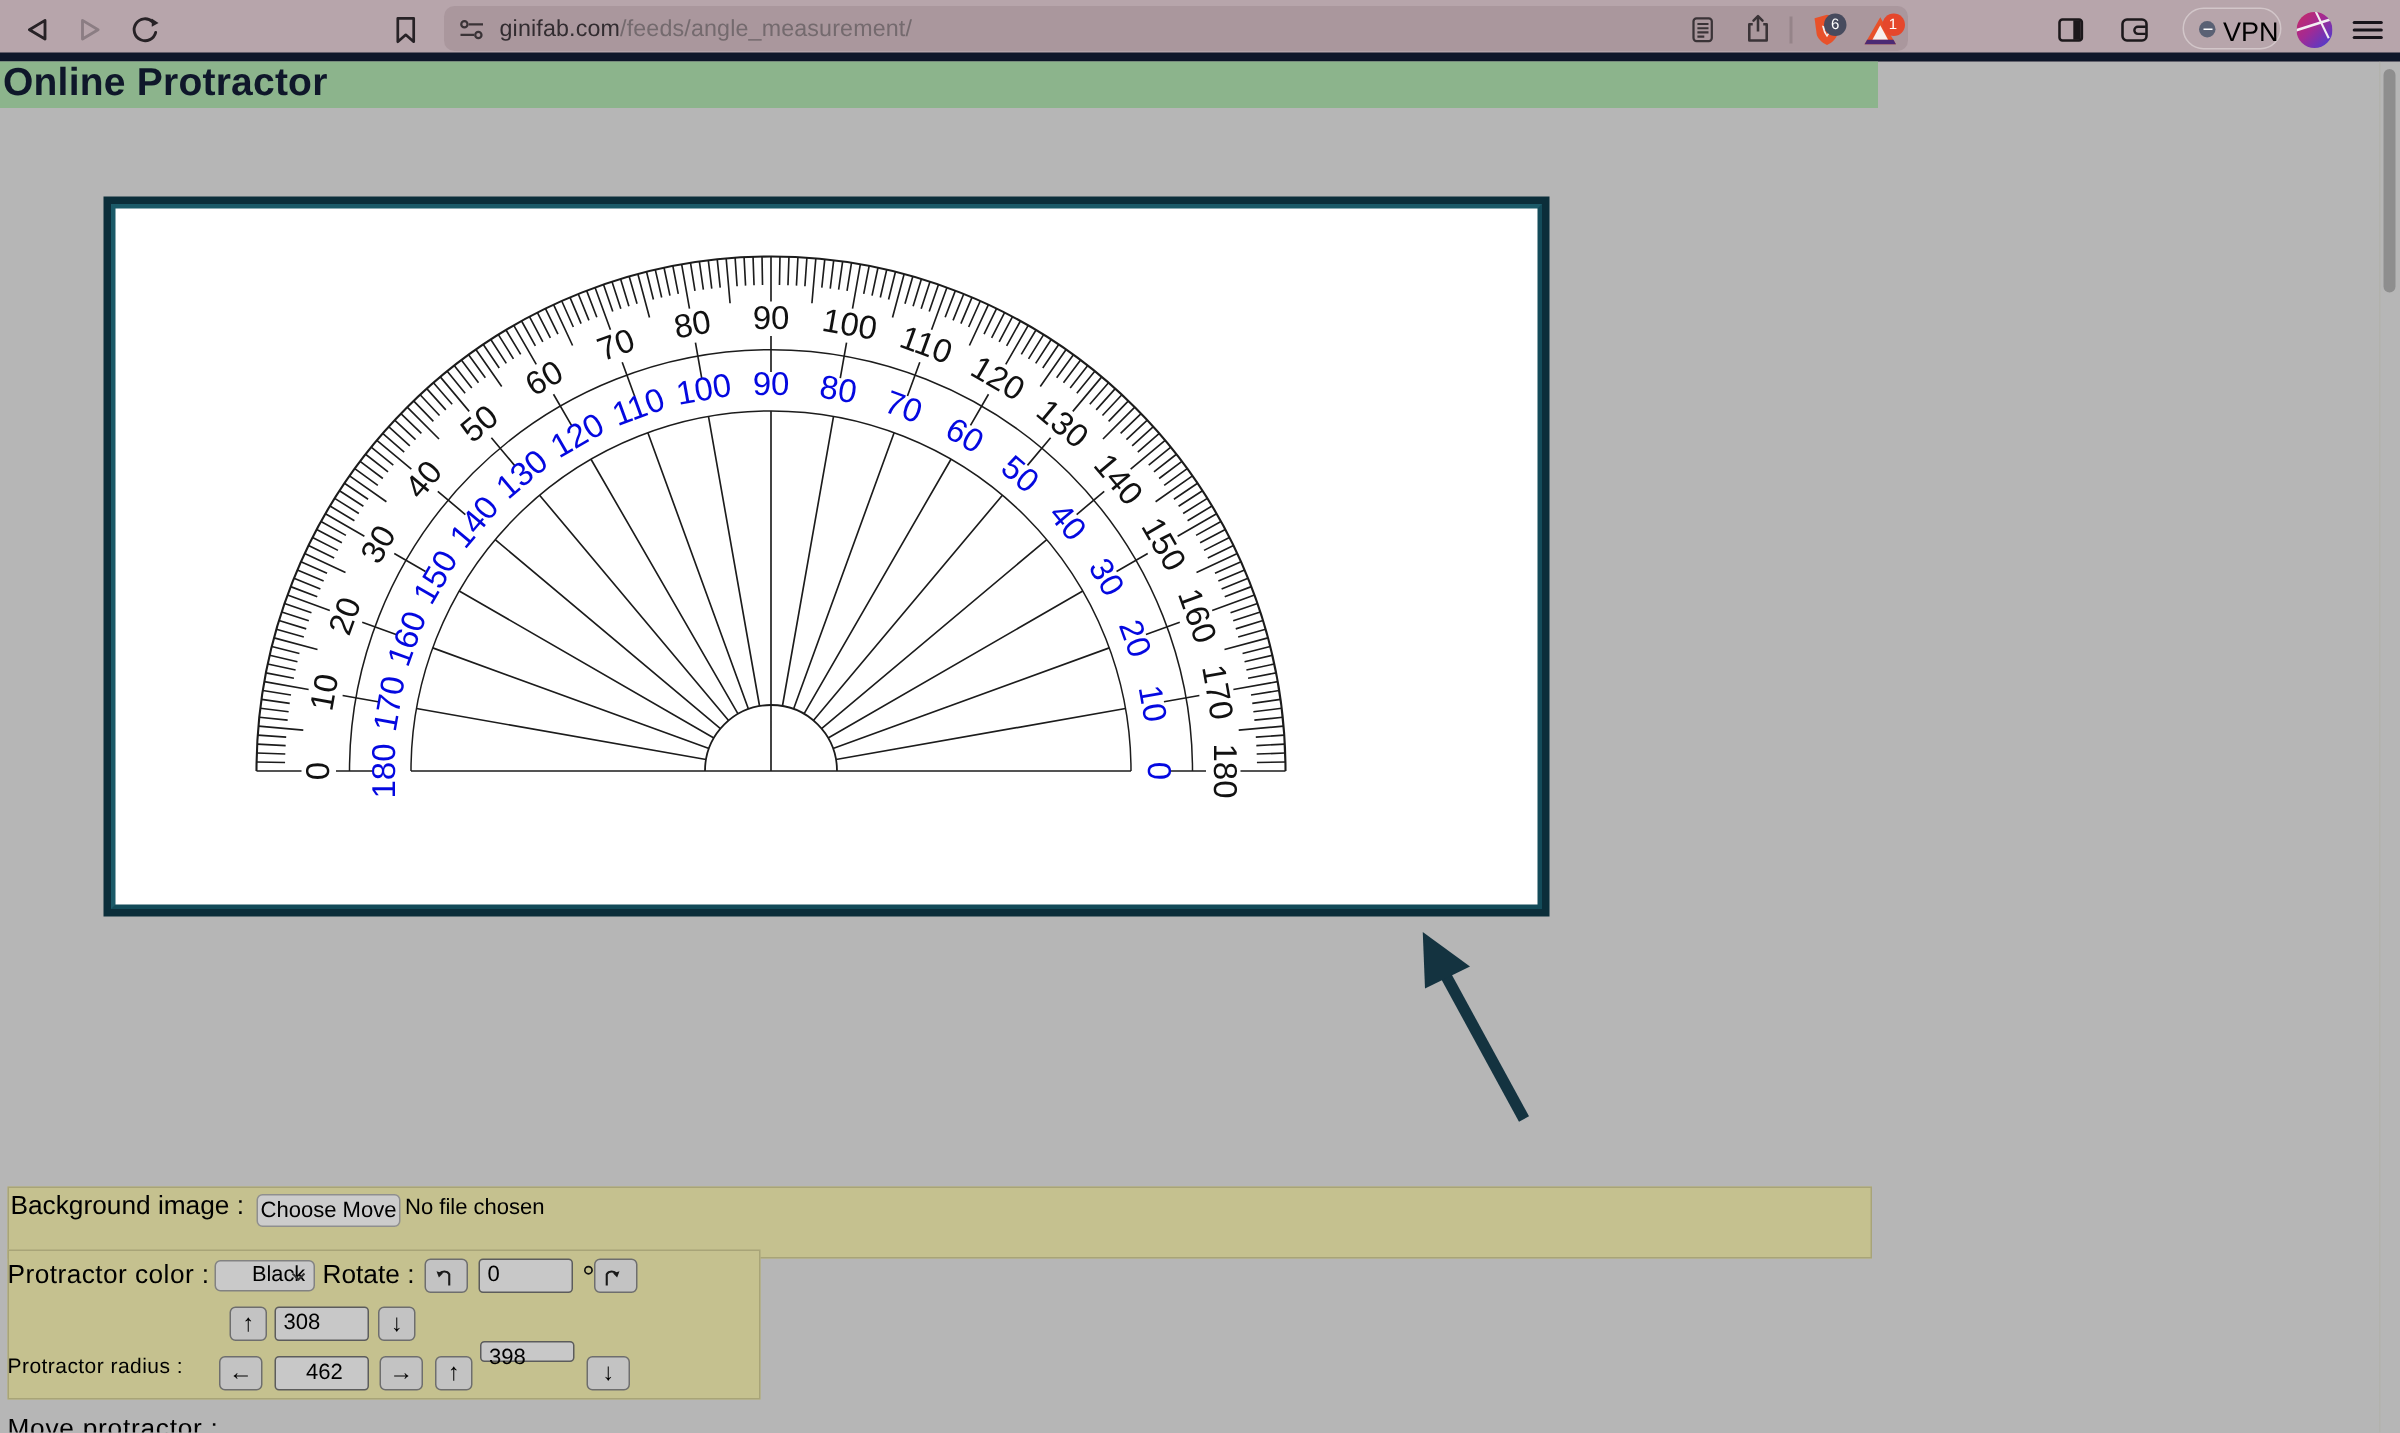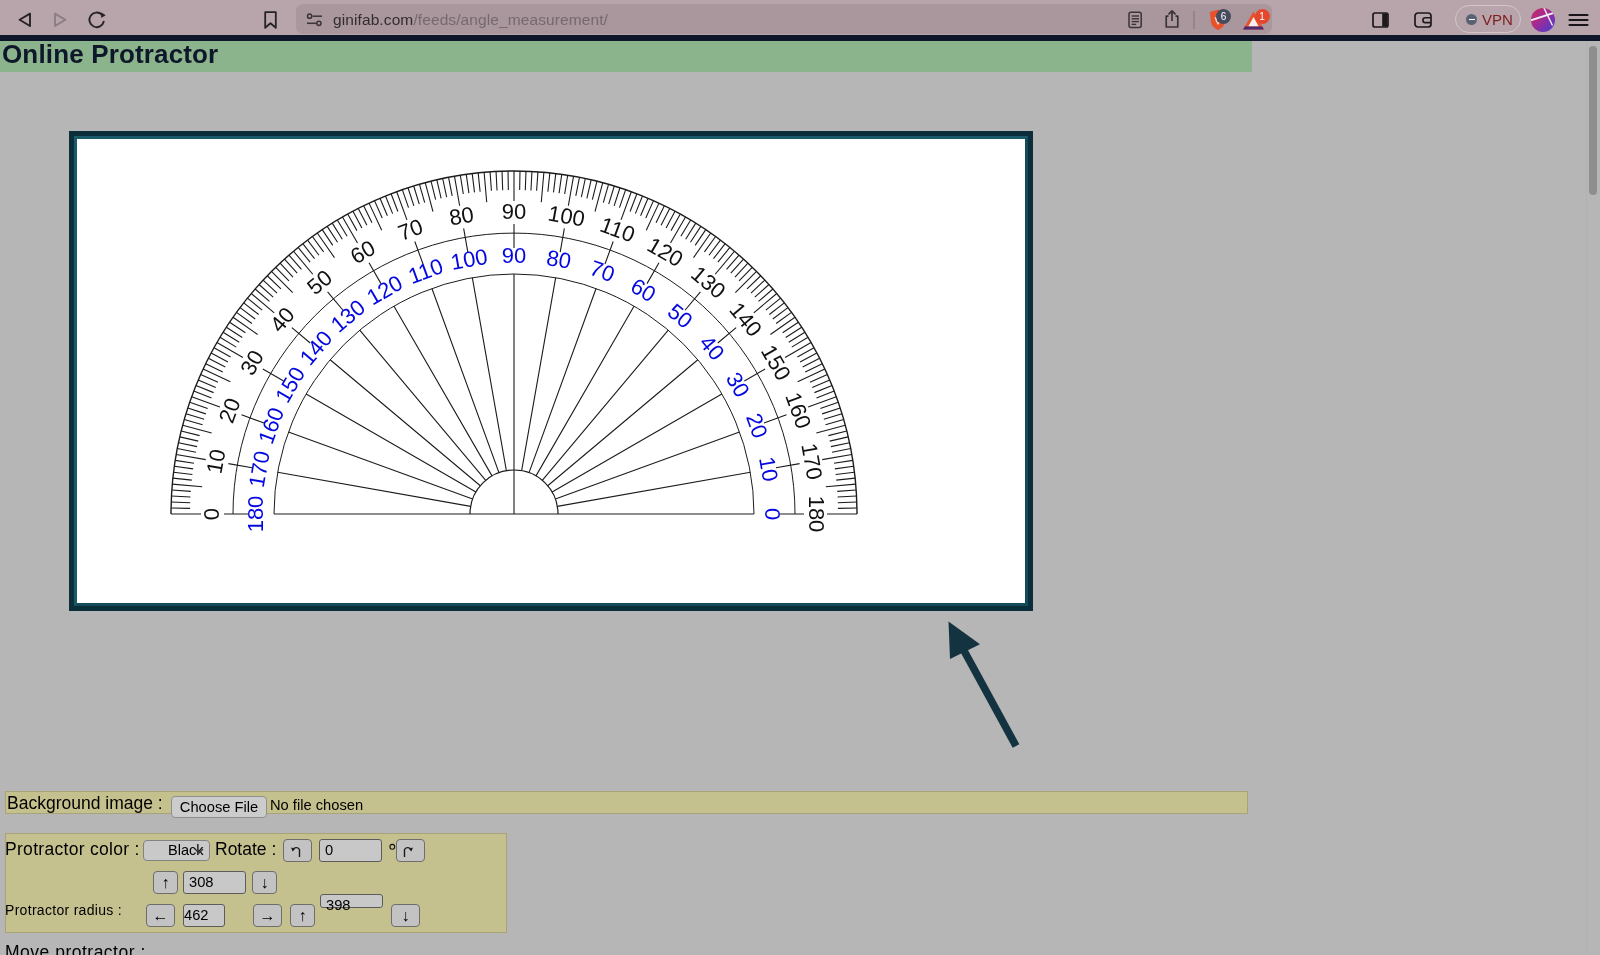--- a/index.html
+++ b/index.html
@@ -79,21 +79,21 @@
   </svg>
 
   <svg class="abs" style="left:1414px;top:12px" width="18" height="16" viewBox="0 0 18 16">
     <rect x="1" y="1" width="16" height="14" rx="3" fill="none" stroke="#1c181b" stroke-width="1.7"></rect>
     <path d="M16.5 5.8 H11.3 a2.4 2.4 0 0 0 0 4.8 H16.5" fill="none" stroke="#1c181b" stroke-width="1.6"></path>
   </svg>
 
   <div class="abs" style="left:1455px;top:5px;width:66px;height:28px;border:1px solid #d2c6c9;border-radius:14px;"></div>
   <div class="abs" style="left:1466px;top:14px;width:11px;height:11px;border-radius:50%;background:#5a6174;"></div>
   <div class="abs" style="left:1468.5px;top:18.8px;width:6px;height:1.6px;background:#fff;"></div>
-  <div class="abs" style="left:1482px;top:11px;font-size:15px;color:#7f1d1d;">VPN</div>
+  <div class="abs" style="left:1482px;top:11px;font-size:18px;color:#000000;">VPN</div>
 
   <svg class="abs" style="left:1531px;top:8px" width="24" height="24" viewBox="0 0 24 24">
     <defs>
       <linearGradient id="av" x1="0" y1="0" x2="1" y2="1">
         <stop offset="0" stop-color="#c92a62"></stop>
           <stop offset="0.45" stop-color="#a32a93"></stop>
           <stop offset="1" stop-color="#3f3fd8"></stop>
       </linearGradient>
       <clipPath id="avc">
           <circle cx="12" cy="12" r="12"></circle>
@@ -170,23 +170,23 @@
         </g>
       </svg>
   </div>
 </div>
 
 <svg class="abs" style="left:940px;top:615px" width="85" height="140" viewBox="0 0 85 140">
   <line x1="22" y1="32" x2="76" y2="131" stroke="#143340" stroke-width="7.6"></line>
   <polygon points="8.5,6.4 10,44 40,29.3" fill="#143340"></polygon>
 </svg>
 
-<div class="abs" style="left:5px;top:791px;width:1243px;height:23px;background:#c5c18f;border:1px solid #a8a478;">
+<div class="abs" style="left:5px;top:791px;width:1243px;height:48px;background:#c5c18f;border:1px solid #a8a478;">
   <div class="abs" style="left:1px;top:1px;font-size:17.5px;color:#000;">Background image :</div>
-  <div class="abs" style="left:165px;top:4px;width:96px;height:22px;background:#ccc;border:1px solid #8f8f8f;border-radius:4px;font-size:14.7px;text-align:center;line-height:21px;color:#000;">Choose File</div>
+  <div class="abs" style="left:165px;top:4px;width:96px;height:22px;background:#ccc;border:1px solid #8f8f8f;border-radius:4px;font-size:14.7px;text-align:center;line-height:21px;color:#000;">Choose Move</div>
   <div class="abs" style="left:264px;top:5px;font-size:14.7px;color:#000;">No file chosen</div>
 </div>
 
 <div class="abs" style="left:5px;top:833px;width:502px;height:100px;background:#c5c18f;border:1px solid #a8a478;">
   <div class="abs" style="left:-1px;top:5px;font-size:17.5px;letter-spacing:0.3px;">Protractor color :</div>
   <div class="abs" style="left:137px;top:6px;width:67px;height:21px;background:#c9c9c9;border:1.5px solid #828282;border-radius:4px;font-size:14.5px;padding-left:24px;line-height:18px;">Black
     <svg width="10" height="6" viewBox="0 0 10 6" style="position:absolute;right:5px;top:7px">
         <path d="M1 1 L5 5 L9 1" fill="none" stroke="#333" stroke-width="1.3"></path>
       </svg>
   </div>
@@ -208,21 +208,21 @@
     </svg>
   </div>
 
   <div class="abs" style="left:-1px;top:36px;font-size:14px;letter-spacing:0.3px;margin-top:32px;">Protractor radius :</div>
   <div class="abs" style="left:147px;top:37px;width:25px;height:23px;background:#c3c3c3;border:1.5px solid #6e6e6e;border-radius:4px;text-align:center;font-size:16px;line-height:21px;">↑</div>
   <div class="abs" style="left:177px;top:37px;width:63px;height:23px;background:#c8c8c8;border:1px solid #5c5c5c;border-radius:3px;font-size:14.7px;padding-left:5px;line-height:21px;">308</div>
   <div class="abs" style="left:246px;top:37px;width:25px;height:23px;background:#c3c3c3;border:1.5px solid #6e6e6e;border-radius:4px;text-align:center;font-size:16px;line-height:21px;">↓</div>
 
   <div class="abs" style="left:-1px;top:86px;font-size:17.5px;letter-spacing:0.5px;margin-top:22px;">Move protractor :</div>
   <div class="abs" style="left:140px;top:70px;width:29px;height:23px;background:#c3c3c3;border:1.5px solid #6e6e6e;border-radius:4px;text-align:center;font-size:16px;line-height:21px;">←</div>
-  <div class="abs" style="left:177px;top:70px;width:42px;height:23px;background:#c8c8c8;border:1px solid #5c5c5c;border-radius:3px;font-size:14.7px;padding-left:0;line-height:21px;">462</div>
+  <div class="abs" style="left:177px;top:70px;width:63px;height:23px;background:#c8c8c8;border:1px solid #5c5c5c;border-radius:3px;font-size:14.7px;padding-left:20px;line-height:21px;">462</div>
   <div class="abs" style="left:247px;top:70px;width:29px;height:23px;background:#c3c3c3;border:1.5px solid #6e6e6e;border-radius:4px;text-align:center;font-size:16px;line-height:21px;">→</div>
   <div class="abs" style="left:284px;top:70px;width:25px;height:23px;background:#c3c3c3;border:1.5px solid #6e6e6e;border-radius:4px;text-align:center;font-size:16px;line-height:21px;">↑</div>
   <div class="abs" style="left:314px;top:60px;width:63px;height:14px;background:#c8c8c8;border:1px solid #5c5c5c;border-radius:3px;font-size:14.7px;padding-left:5px;line-height:21px;">398</div>
   <div class="abs" style="left:385px;top:70px;width:29px;height:23px;background:#c3c3c3;border:1.5px solid #6e6e6e;border-radius:4px;text-align:center;font-size:16px;line-height:21px;">↓</div>
 </div>
 
 <div class="abs" style="left:1586px;top:41px;width:1px;height:914px;background:#abab9f;opacity:0.35;"></div>
 <div class="abs" style="left:1589px;top:46px;width:8px;height:149px;border-radius:4px;background:#8e8e8e;"></div>
 
 </body></html>

